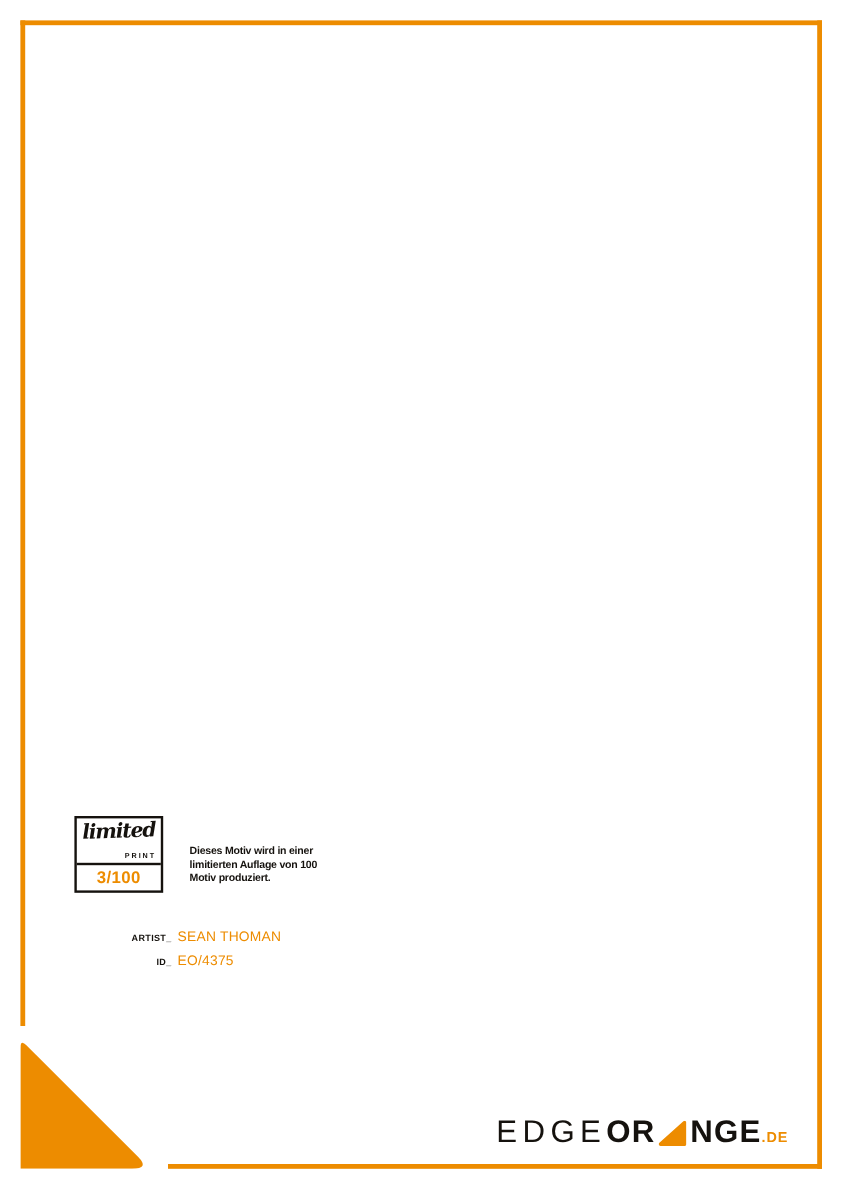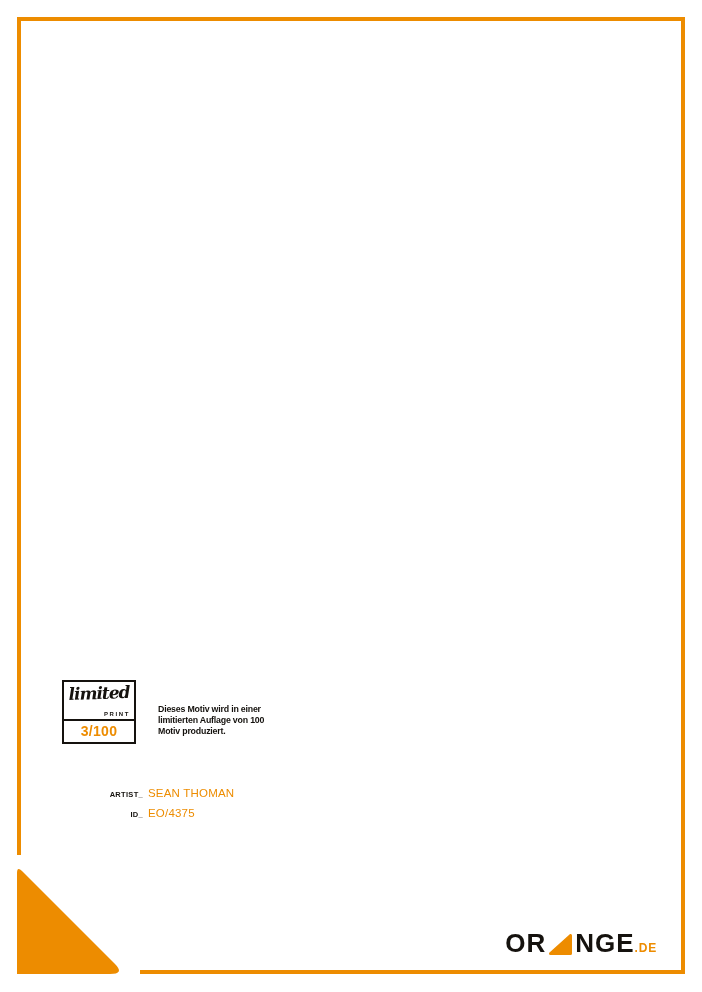--- a/index.html
+++ b/index.html
@@ -97,21 +97,20 @@
     color: var(--ink);
     margin-left: 12px;
   }
 
   
   .details {
     position: absolute;
     left: 0;
     top: 775px;
     width: 420px;
-    margin-top: 12px;
   }
   .detail-row {
     display: flex;
     align-items: baseline;
     height: 20px;
   }
   .detail-label {
     width: 143px;
     text-align: right;
     font-size: 7.5px;
@@ -195,20 +194,21 @@
       <span class="detail-label">ARTIST_</span>
       <span class="detail-value">SEAN THOMAN</span>
     </div>
     <div class="detail-row">
       <span class="detail-label">ID_</span>
       <span class="detail-value">EO/4375</span>
     </div>
   </div>
 
   <div class="logo">
+    <span class="logo-edge">EDGE</span>
     <span class="logo-bold">OR</span>
     <svg class="logo-triangle" width="24" height="21" viewBox="0 0 24 21" aria-hidden="true">
       <path fill="currentColor" stroke="currentColor" stroke-width="3" stroke-linejoin="round" d="M 22.5 1.5 L 22.5 19.5 L 2.5 19.5 Z"></path>
     </svg>
     <span class="logo-bold">NGE</span>
     <span class="logo-tld">.DE</span>
   </div>
 
 </div>
 

